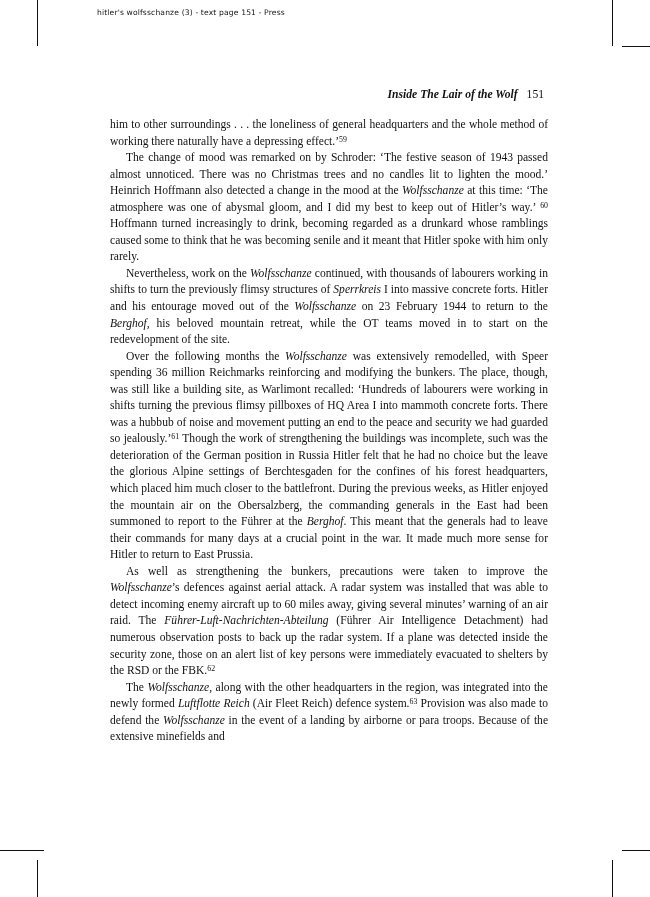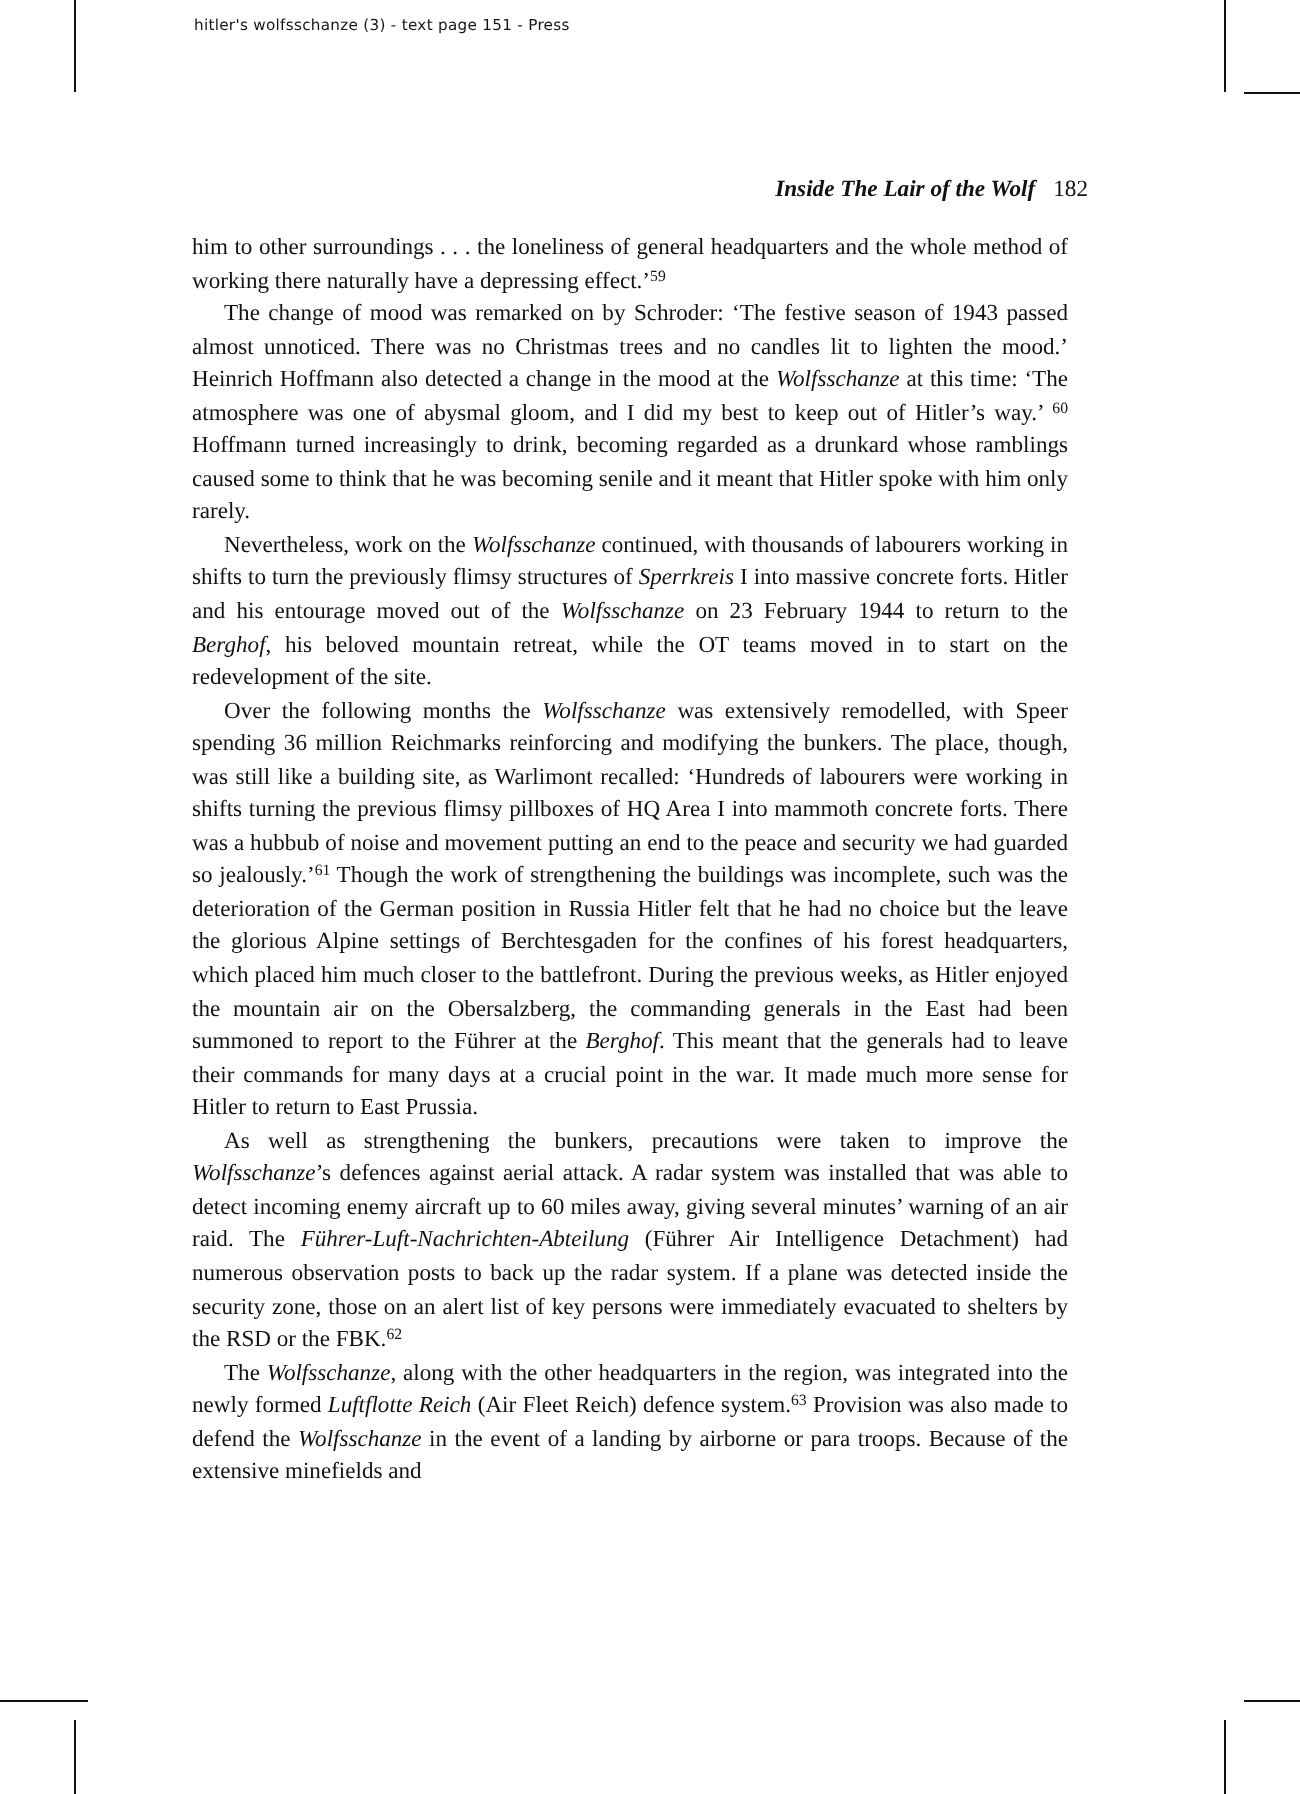--- a/index.html
+++ b/index.html
@@ -60,21 +60,21 @@
     font-weight: bold;
   }
   .running-head .rh-folio {
     font-style: normal;
     margin-left: 9px;
   }
 
   
   .textblock {
     position: absolute;
-    left: 96px;
+    left: 110px;
     top: 116px;
     width: 438px;
   }
   .textblock p {
     margin: 0;
     font-size: 11.55px;
     line-height: 16.55px;
     text-align: justify;
     text-justify: inter-word;
     hyphens: none;
@@ -96,21 +96,21 @@
 <div class="crop-mark cm-v cm-tr-v"></div>
 <div class="crop-mark cm-h cm-tr-h"></div>
 <div class="crop-mark cm-h cm-bl-h"></div>
 <div class="crop-mark cm-v cm-bl-v"></div>
 <div class="crop-mark cm-h cm-br-h"></div>
 <div class="crop-mark cm-v cm-br-v"></div>
 
 <div class="slug">hitler's wolfsschanze (3) - text page 151 - Press</div>
 
 <div class="running-head">
-  <span class="rh-title">Inside The Lair of the Wolf</span><span class="rh-folio">182</span>
+  <span class="rh-title">Inside The Lair of the Wolf</span><span class="rh-folio">151</span>
 </div>
 
 <div class="textblock">
     <p><span>him to other surroundings . . . the loneliness of general headquarters and the whole method of working there naturally have a depressing effect.’</span><sup>59</sup></p>
     <p class="indent"><span>The change of mood was remarked on by Schroder: ‘The festive season of 1943 passed almost unnoticed. There was no Christmas trees and no candles lit to lighten the mood.’ Heinrich Hoffmann also detected a change in the mood at the </span><i>Wolfsschanze</i><span> at this time: ‘The atmosphere was one of abysmal gloom, and I did my best to keep out of Hitler’s way.’ </span><sup>60</sup><span> Hoffmann turned increasingly to drink, becoming regarded as a drunkard whose ramblings caused some to think that he was becoming senile and it meant that Hitler spoke with him only rarely.</span></p>
     <p class="indent"><span>Nevertheless, work on the </span><i>Wolfsschanze</i><span> continued, with thousands of labourers working in shifts to turn the previously flimsy structures of </span><i>Sperrkreis</i><span> I into massive concrete forts. Hitler and his entourage moved out of the </span><i>Wolfsschanze</i><span> on 23 February 1944 to return to the </span><i>Berghof</i><span>, his beloved mountain retreat, while the OT teams moved in to start on the redevelopment of the site.</span></p>
     <p class="indent"><span>Over the following months the </span><i>Wolfsschanze</i><span> was extensively remodelled, with Speer spending 36 million Reichmarks reinforcing and modifying the bunkers. The place, though, was still like a building site, as Warlimont recalled: ‘Hundreds of labourers were working in shifts turning the previous flimsy pillboxes of HQ Area I into mammoth concrete forts. There was a hubbub of noise and movement putting an end to the peace and security we had guarded so jealously.’</span><sup>61</sup><span> Though the work of strengthening the buildings was incomplete, such was the deterioration of the German position in Russia Hitler felt that he had no choice but the leave the glorious Alpine settings of Berchtesgaden for the confines of his forest headquarters, which placed him much closer to the battlefront. During the previous weeks, as Hitler enjoyed the mountain air on the Obersalzberg, the commanding generals in the East had been summoned to report to the Führer at the </span><i>Berghof</i><span>. This meant that the generals had to leave their commands for many days at a crucial point in the war. It made much more sense for Hitler to return to East Prussia.</span></p>
     <p class="indent"><span>As well as strengthening the bunkers, precautions were taken to improve the </span><i>Wolfsschanze</i><span>’s defences against aerial attack. A radar system was installed that was able to detect incoming enemy aircraft up to 60 miles away, giving several minutes’ warning of an air raid. The </span><i>Führer-Luft-Nachrichten-Abteilung</i><span> (Führer Air Intelligence Detachment) had numerous observation posts to back up the radar system. If a plane was detected inside the security zone, those on an alert list of key persons were immediately evacuated to shelters by the RSD or the FBK.</span><sup>62</sup></p>
     <p class="indent"><span>The </span><i>Wolfsschanze</i><span>, along with the other headquarters in the region, was integrated into the newly formed </span><i>Luftflotte Reich</i><span> (Air Fleet Reich) defence system.</span><sup>63</sup><span> Provision was also made to defend the </span><i>Wolfsschanze</i><span> in the event of a landing by airborne or para troops. Because of the extensive minefields and</span></p>
   </div>

